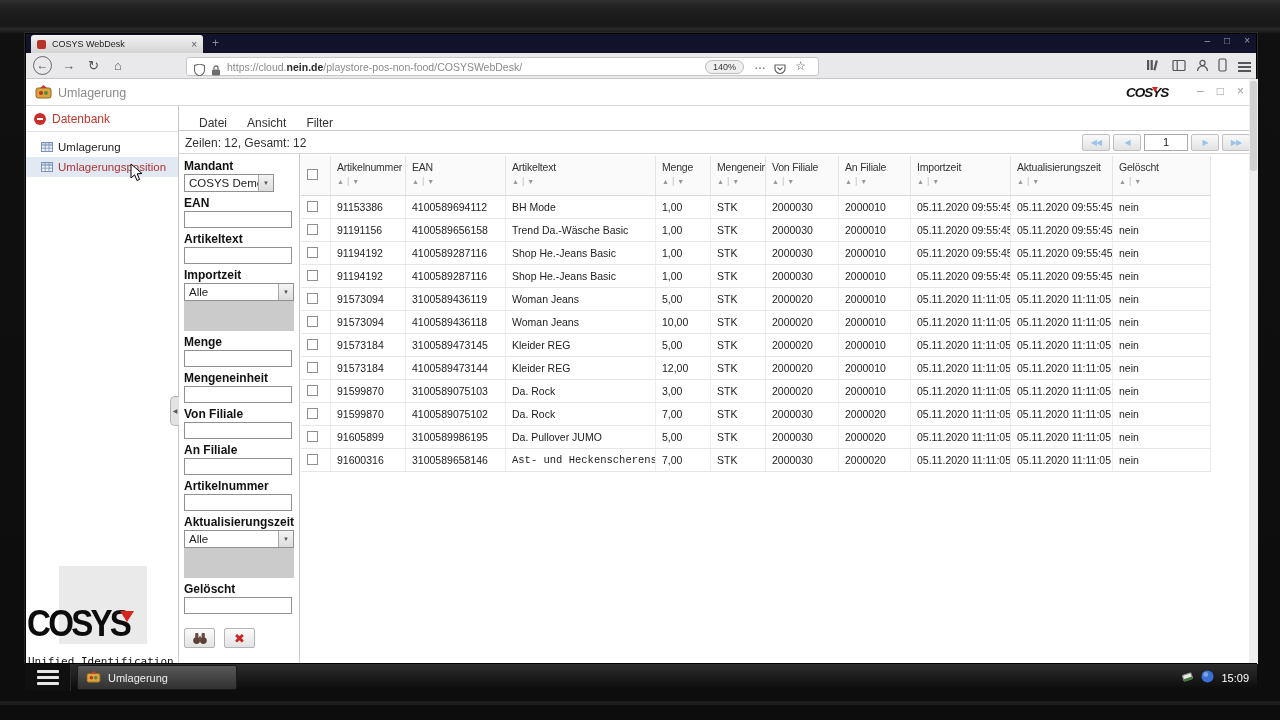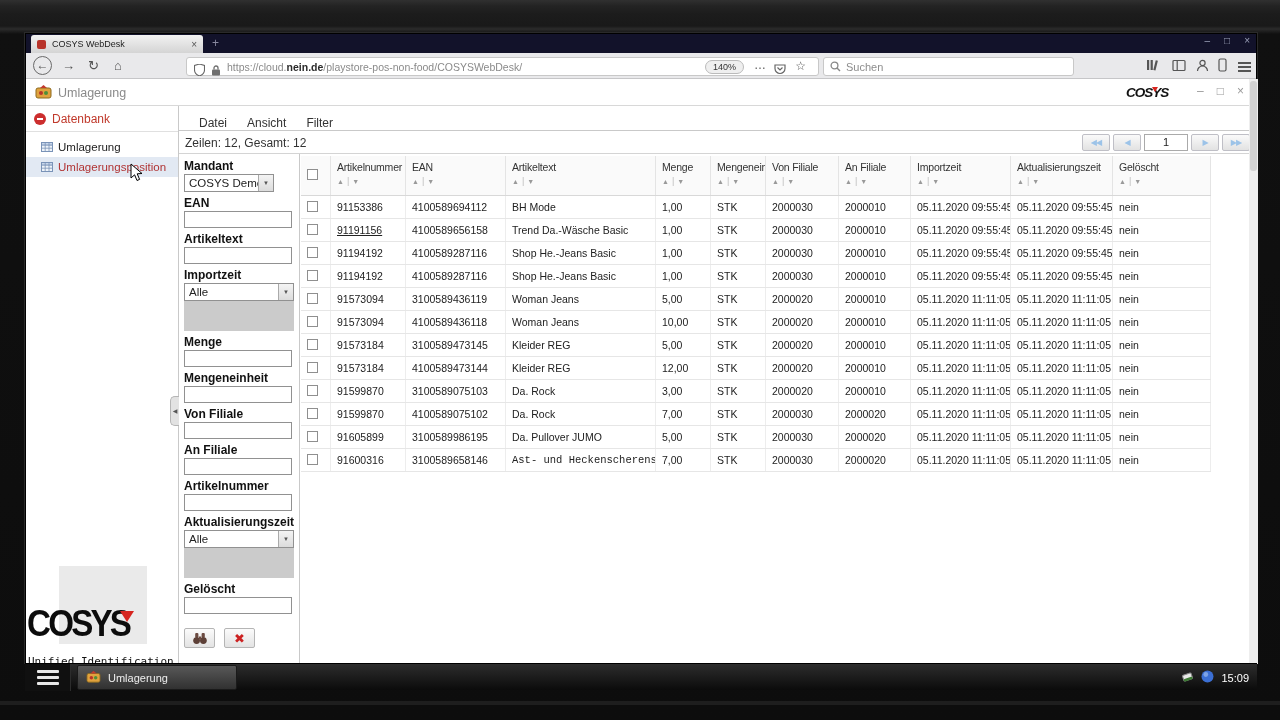--- a/index.html
+++ b/index.html
@@ -178,29 +178,20 @@
         <span class="url-dots">…</span>
         <span class="pocket-ic">
           <svg width="12" height="12" viewBox="0 0 12 12">
               <path d="M1 2 h10 v3.5 a5 5 0 0 1 -10 0 Z" fill="none" stroke="#666" stroke-width="1.2"></path>
               <path d="M3.5 4.5 L6 7 L8.5 4.5" fill="none" stroke="#666" stroke-width="1.2"></path>
             </svg>
         </span>
         <span class="star-ic">☆</span>
       </div>
 
-      <div class="search-field">
-        <span>
-          <svg width="11" height="11" viewBox="0 0 11 11">
-              <circle cx="4.5" cy="4.5" r="3.4" fill="none" stroke="#888" stroke-width="1.3"></circle>
-              <line x1="7" y1="7" x2="10" y2="10" stroke="#888" stroke-width="1.4"></line>
-            </svg>
-        </span>
-        <span class="search-ph">Suchen</span>
-      </div>
 
       <span class="toolbar-ic" style="left:1120px;">
         <svg width="14" height="14" viewBox="0 0 14 14">
             <rect x="1" y="2" width="2.2" height="10" fill="#555"></rect>
             <rect x="4.6" y="2" width="2.2" height="10" fill="#555"></rect>
             <rect x="8.5" y="2.4" width="2.2" height="10" fill="#555" transform="rotate(14 9.6 7.4)"></rect>
           </svg>
       </span>
       <span class="toolbar-ic" style="left:1146px;">
         <svg width="14" height="13" viewBox="0 0 14 13">
@@ -411,21 +402,21 @@
               <div class="td" style="width: 73px;">2000030</div>
               <div class="td" style="width: 72px;">2000010</div>
               <div class="td" style="width: 100px;">05.11.2020 09:55:45</div>
               <div class="td" style="width: 102px;">05.11.2020 09:55:45</div>
               <div class="td" style="width: 98px;">nein</div>
             </div>
             <div class="tr">
               <div class="td cbcol" style="width: 30px;">
                 <div class="cbx"></div>
               </div>
-              <div class="td" style="width: 75px; text-decoration: underline;">91191156</div>
+              <div class="td" style="width: 75px;">91191156</div>
               <div class="td" style="width: 100px;">4100589656158</div>
               <div class="td" style="width: 150px;">Trend Da.-Wäsche Basic</div>
               <div class="td" style="width: 55px;">1,00</div>
               <div class="td" style="width: 55px;">STK</div>
               <div class="td" style="width: 73px;">2000030</div>
               <div class="td" style="width: 72px;">2000010</div>
               <div class="td" style="width: 100px;">05.11.2020 09:55:45</div>
               <div class="td" style="width: 102px;">05.11.2020 09:55:45</div>
               <div class="td" style="width: 98px;">nein</div>
             </div>

